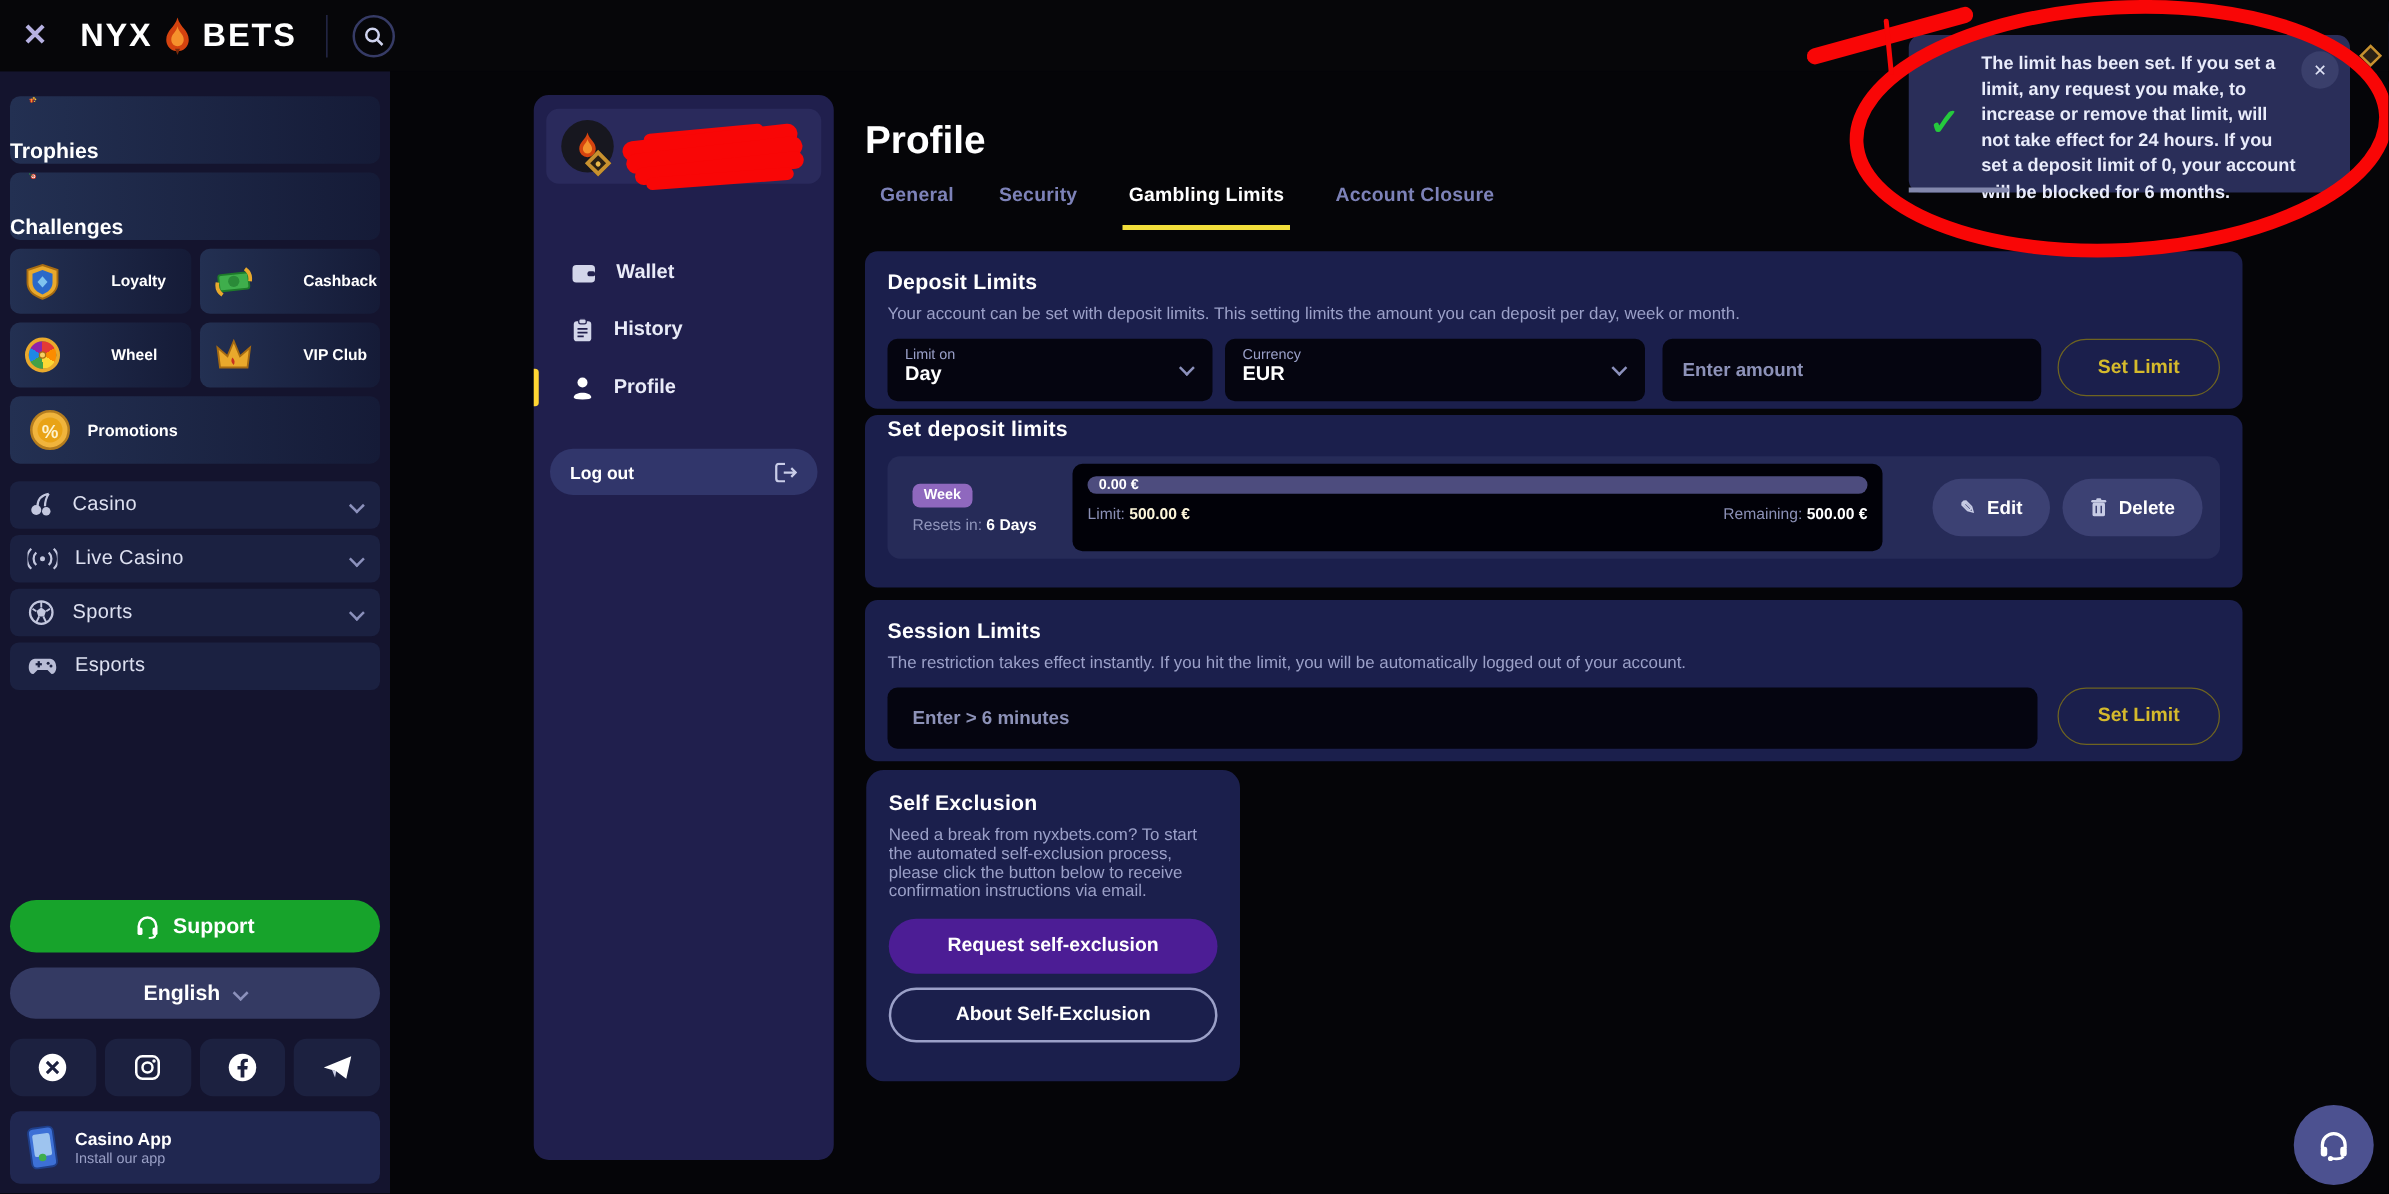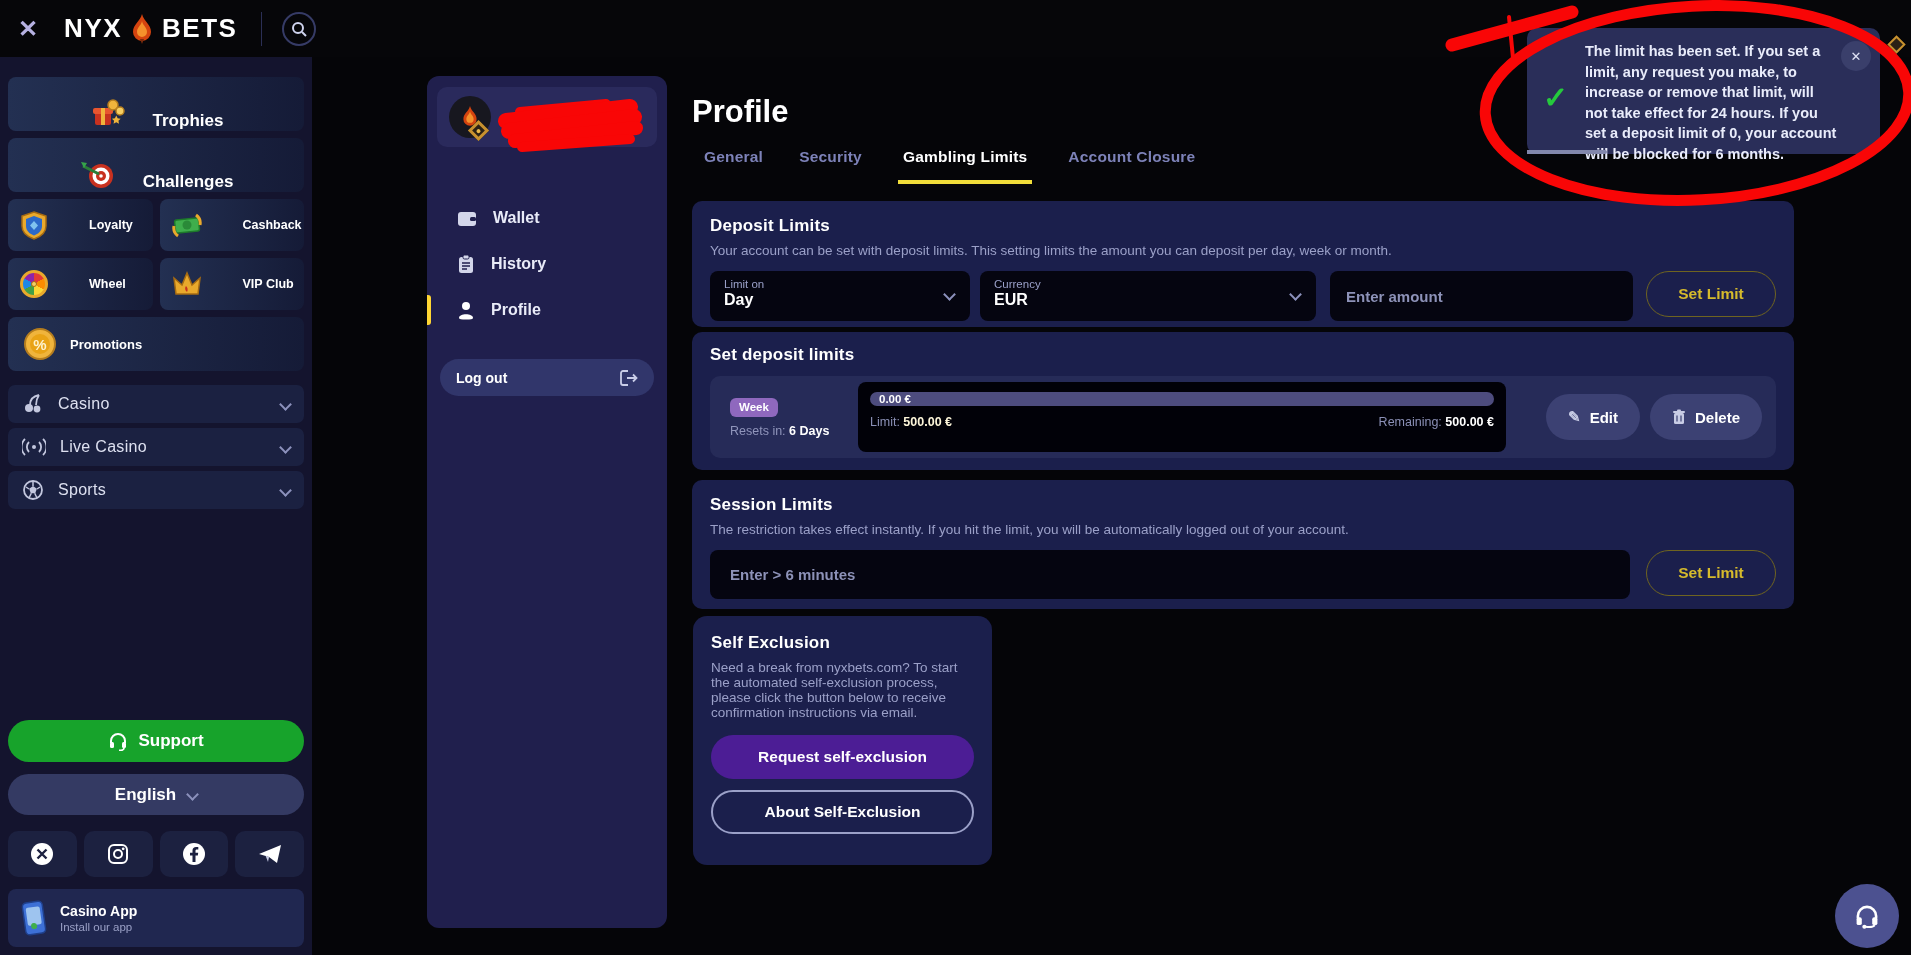--- a/index.html
+++ b/index.html
@@ -20,21 +20,21 @@
 
   
   .hdr-right-pill { position:absolute; left:1655px; top:8px; width:256px; height:48px; background:#1c2045; border-radius:12px; z-index:3; }
   .hdr-deposit-btn { position:absolute; left:1755px; top:13px; width:118px; height:38px; background:#f1dc3a; border-radius:9px; z-index:3; }
   .hdr-avatar { position:absolute; left:1856px; top:11px; width:44px; height:44px; border-radius:50%; background:#2b3060; z-index:3; display:flex; align-items:center; justify-content:center; }
   .hdr-avatar .pcirc { width:18px; height:18px; border-radius:50%; border:4px solid #cfd3ee; margin-top:-8px; }
   .hdr-badge { position:absolute; left:1890px; top:38px; width:13px; height:13px; transform:rotate(45deg); background:#2a2115; border:2px solid #c7912f; z-index:11; }
 
   
   .sidebar { position:absolute; top:57px; left:0; width:312px; bottom:0; background:#14142e; z-index:2; display:flex; flex-direction:column; padding:20px 8px 8px 8px; }
-  .sb-card { background:linear-gradient(90deg,#233052,#151b37); border-radius:8px; display:flex; align-items:flex-end; justify-content:center; gap:28px; height:54px; margin-bottom:7px; cursor:pointer; }
+  .sb-card { background:linear-gradient(90deg,#233052,#151b37); border-radius:8px; display:flex; align-items:flex-start; justify-content:center; gap:28px; height:54px; margin-bottom:7px; cursor:pointer;flex-direction:column; }
   .sb-card .lbl { font-size:17px; font-weight:700; }
   .sb-grid { display:grid; grid-template-columns:1fr 1fr; gap:7px; margin-bottom:7px; }
   .sb-gcard { background:linear-gradient(90deg,#233052,#151b37); border-radius:8px; height:52px; display:flex; align-items:center; gap:10px; padding-left:12px; cursor:pointer; }
   .sb-gcard .lbl { font-size:12.5px; font-weight:700;padding-left:31px; }
   .sb-promo { background:linear-gradient(90deg,#233052,#151b37); border-radius:8px; height:54px; display:flex; align-items:center; gap:12px; padding-left:14px; margin-bottom:14px; cursor:pointer; }
   .sb-promo .lbl { font-size:13px; font-weight:700; }
   .sb-nav { background:#1b2141; border-radius:7px; height:38px; display:flex; align-items:center; gap:14px; padding:0 14px; margin-bottom:5px; cursor:pointer; color:#dde0f0; }
   .sb-nav .lbl { font-size:16px; font-weight:400; letter-spacing:.3px; }
   .sb-nav .chev { margin-left:auto; }
   .chev { width:9px; height:9px; border-right:2px solid #8c91bc; border-bottom:2px solid #8c91bc; transform:rotate(45deg); display:inline-block; }
@@ -62,21 +62,21 @@
   .acc-logout .lbl { font-size:14px; font-weight:700; }
 
   
   .page-title { position:absolute; left:692px; top:94px; font-size:31px; font-weight:800; z-index:1; }
   .tabs { position:absolute; left:704px; top:148px; display:flex; gap:36px; z-index:1; }
   .tab { font-size:15.5px; font-weight:700; color:#7d82b8; padding-bottom:14px; cursor:pointer; letter-spacing:.2px; }
   .tab.active { color:#fff; border-bottom:4px solid #f2de3a; padding-left:5px; padding-right:5px;text-align:center; }
 
   .panel { position:absolute; background:#1b1f4c; border-radius:10px; z-index:1; }
   .p-deposit { left:692px; top:201px; width:1102px; height:126px; padding:15px 18px; }
-  .p-setdep  { left:692px; top:332px; width:1102px; height:138px; padding:13px 18px; }
+  .p-setdep  { left:692px; top:332px; width:1102px; height:138px; padding:2px 18px; }
   .p-session { left:692px; top:480px; width:1102px; height:129px; padding:15px 18px; }
   .p-selfex  { left:693px; top:616px; width:299px; height:249px; padding:17px 18px; border-radius:14px; }
   .panel h3 { font-size:17px; font-weight:700; letter-spacing:.2px; }
   .panel .desc { font-size:13.5px; color:#9ba0c8; margin-top:7px; }
 
   .ctrl-row { display:flex; margin-top:13px; align-items:flex-start; }
   .dd { background:#050510; border-radius:8px; height:50px; padding:7px 14px 0; position:relative; cursor:pointer; }
   .dd .dlbl { font-size:11.5px; color:#9aa0c8; }
   .dd .dval { font-size:16px; font-weight:700; margin-top:1px; }
   .dd .chev { position:absolute; right:16px; top:19px; }
@@ -265,20 +265,30 @@
     </div>
     <div class="sb-nav">
       <svg width="22" height="22" viewBox="0 0 22 22">
         <circle cx="11" cy="11" r="9" fill="none" stroke="#c3c7de" stroke-width="1.8"></circle>
         <path d="M11 7 l3.8 2.8 -1.5 4.4 h-4.6 l-1.5 -4.4 Z" fill="#c3c7de"></path>
         <path d="M11 2 v5 M4 8 l3 2 M18 8 l-3 2 M7 19 l2.3 -4.8 M15 19 l-2.3 -4.8" stroke="#c3c7de" stroke-width="1.5"></path>
       </svg>
       <span class="lbl">Sports</span>
       <span class="chev"></span>
     </div>
+    <div class="sb-nav">
+      <svg width="24" height="18" viewBox="0 0 24 18">
+        <path d="M6 3 h12 c3 0 5 3 5 7 c0 3 -2 6 -4 5 l-3 -3 h-8 l-3 3 c-2 1 -4 -2 -4 -5 c0 -4 2 -7 5 -7 Z" fill="#b9bdd6"></path>
+        <rect x="6.5" y="6.5" width="5" height="1.8" fill="#1b2141"></rect>
+        <rect x="8.1" y="4.9" width="1.8" height="5" fill="#1b2141"></rect>
+        <circle cx="16.5" cy="6.5" r="1.2" fill="#1b2141"></circle>
+        <circle cx="18.8" cy="8.8" r="1.2" fill="#1b2141"></circle>
+      </svg>
+      <span class="lbl">Esports</span>
+    </div>
 
     <div class="sb-bottom">
       <div class="sb-support">
         <svg width="20" height="20" viewBox="0 0 20 20">
           <path d="M3 12 v-2 a7 7 0 0 1 14 0 v2" fill="none" stroke="#fff" stroke-width="2"></path>
           <rect x="2" y="11" width="4" height="6" rx="1.5" fill="#fff"></rect>
           <rect x="14" y="11" width="4" height="6" rx="1.5" fill="#fff"></rect>
           <path d="M16 17 c0 2 -3 2.5 -5 2.5" fill="none" stroke="#fff" stroke-width="1.8"></path>
         </svg>
         <span>Support</span>

